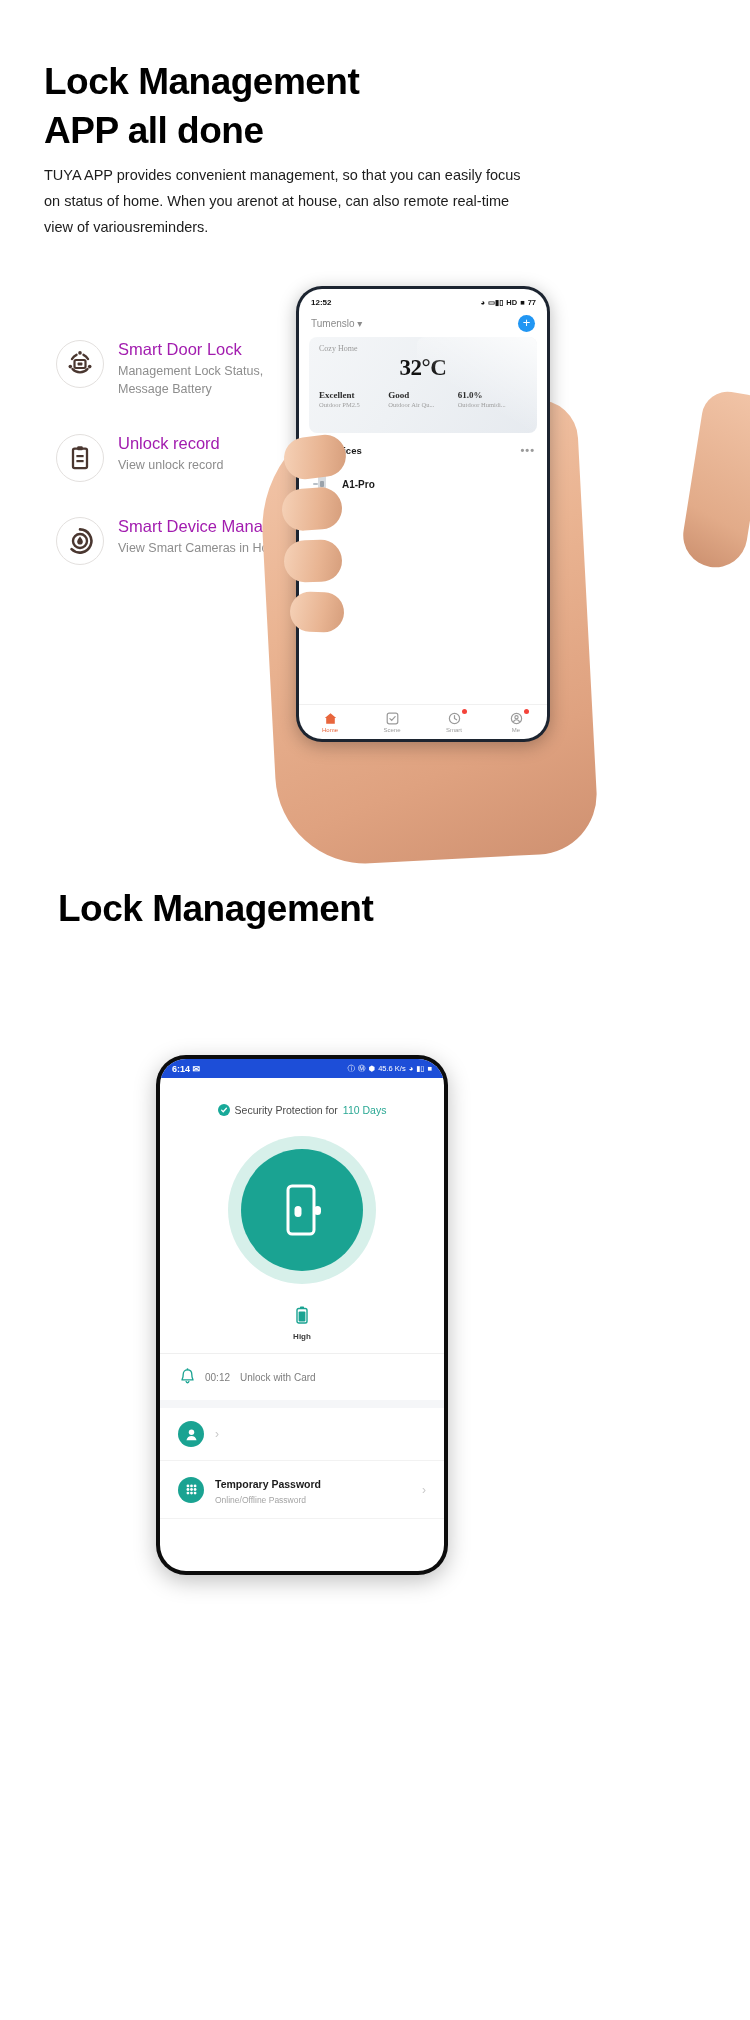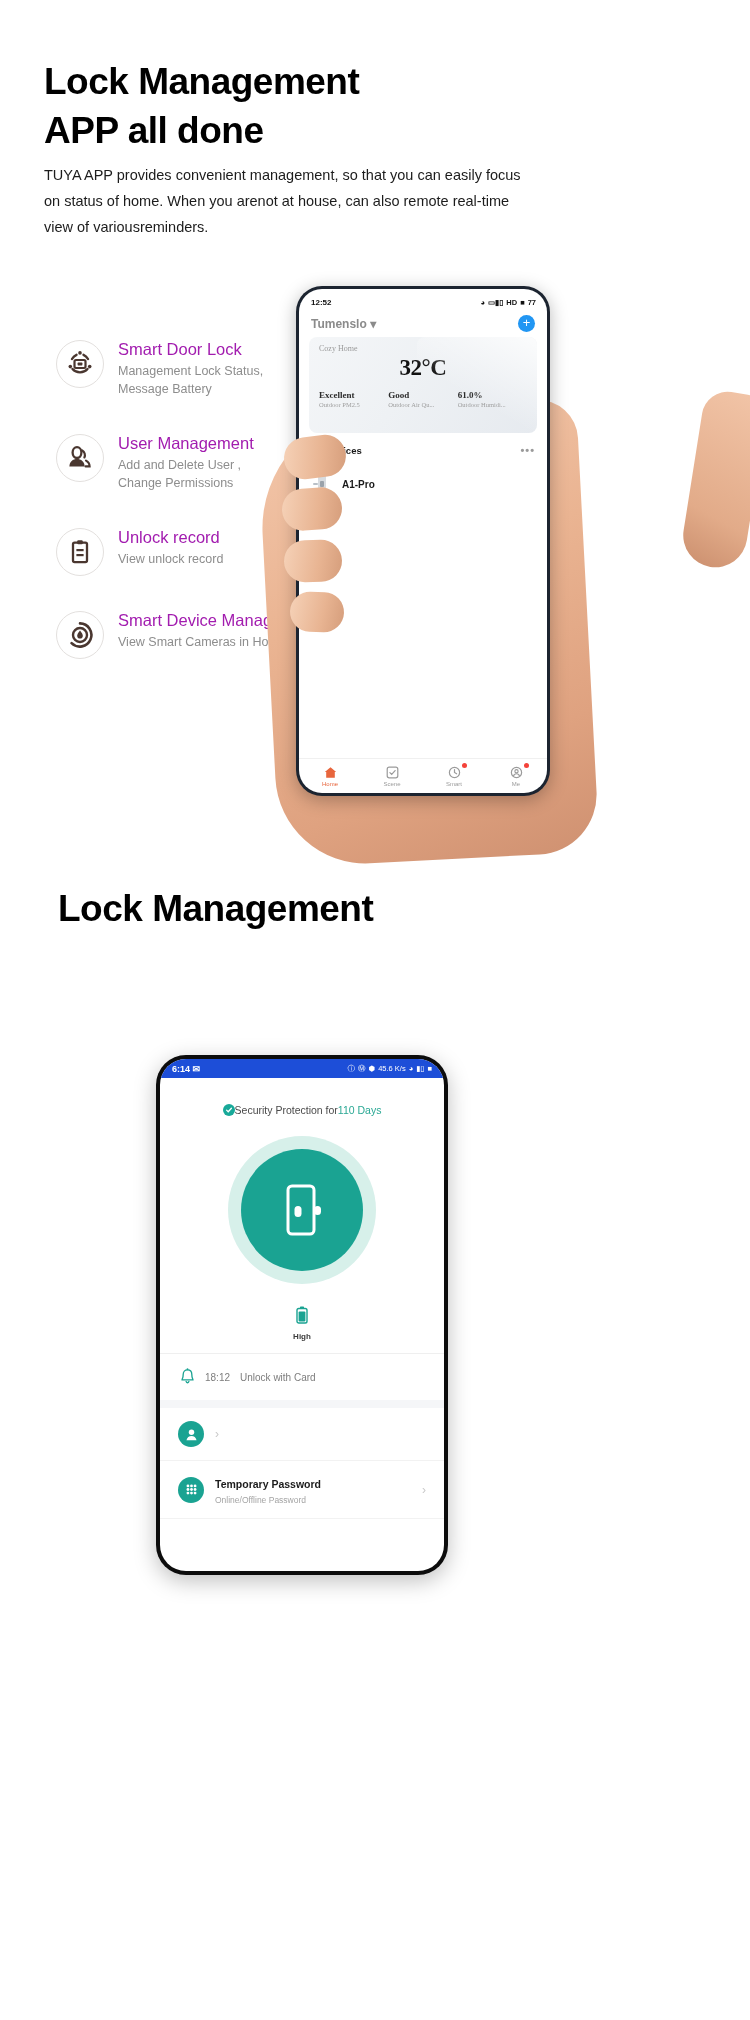--- a/index.html
+++ b/index.html
@@ -61,37 +61,37 @@
   .f2 { left: 14px; top: 202px; width: 60px; height: 42px; transform: rotate(-4deg); }
   .f3 { left: 16px; top: 254px; width: 58px; height: 42px; transform: rotate(-1deg); }
   .f4 { left: 22px; top: 306px; width: 54px; height: 40px; transform: rotate(2deg); }
   .thumb {
     position: absolute; right: -6px; top: 106px; width: 64px; height: 176px;
     background: linear-gradient(200deg,#f2c5a8,#e2ab89 70%,#cb8f6e);
     border-radius: 40px 34px 50px 50px; transform: rotate(9deg); z-index: 4;
   }
 
   .phone1 {
-    position: absolute; left: 28px; top: 0; width: 254px; height: 510px;
+    position: absolute; left: 28px; top: 0; width: 254px; height: 456px;
     background: #1c2430; border-radius: 26px; padding: 3px;
     z-index: 2;
     box-shadow: 0 4px 18px rgba(0,0,0,.28);
   }
   .phone1-screen {
     width: 100%; height: 100%; background: #fff; border-radius: 23px;
     overflow: hidden; position: relative;
   }
   .p1-status {
     height: 18px; display: flex; align-items: center;
     justify-content: space-between; padding: 0 11px 0 12px;
     font-size: 8px; font-weight: 700; color: #111; margin-top: 4px;
   }
   .p1-status .right { display: flex; align-items: center; gap: 3px; font-weight: 600; font-size: 7.5px;}
   .p1-head { display: flex; align-items: center; justify-content: space-between; padding: 4px 12px 0; }
-  .p1-home { font-size: 12px; color: #8b8b8b; font-weight: bold; }
+  .p1-home { font-size: 10px; color: #8b8b8b; }
   .p1-plus {
     width: 17px; height: 17px; border-radius: 50%; background: #2196f3;
     color: #fff; font-size: 13px; line-height: 15px; text-align: center; font-weight: 300;
   }
   .p1-weather {
     margin: 5px 10px 0; height: 96px; border-radius: 8px; position: relative;
     background: linear-gradient(125deg,#f4f6f8 0%,#eef1f4 45%,#e6eaef 100%);
     padding: 7px 10px 0;
     font-family: Liberation Serif, serif;
   }
@@ -151,21 +151,21 @@
     background: #1d4ed8; color: #fff; height: 19px; display: flex; align-items: center;
     justify-content: space-between; padding: 0 12px; font-size: 9px; font-weight: 700;
   }
   .p2-status .right { display: flex; align-items: center; gap: 3px; font-size: 7.5px; font-weight: 500; }
   .p2-topbar {
     display: flex; align-items: center; justify-content: space-between;
     padding: 12px 16px 0;
   }
   .p2-title { font-size: 14.5px; font-weight: 700; color: #111; }
   .p2-sec {
-    display: flex; align-items: center; justify-content: center; 
+    display: flex; align-items: center; justify-content: center; gap: 5px;
     margin-top: 26px; font-size: 10.5px; color: #4a4a4a;
   }
   .p2-days { color: #2aa894; }
   .shield {
     width: 12px; height: 12px; border-radius: 50%; background: #18a999;
     display: flex; align-items: center; justify-content: center;
   }
   .p2-bigbtn {
     margin: 20px auto 0; width: 148px; height: 148px; border-radius: 50%;
     background: #d7f0ea; display: flex; align-items: center; justify-content: center;
@@ -225,37 +225,20 @@
       </div>
       <div class="feat-txt">
         <div class="feat-title">Smart Door Lock</div>
         <div class="feat-sub">
           <div>Management Lock Status,</div>
           <div>Message Battery</div>
         </div>
       </div>
     </div>
 
-    <div class="feat">
-      <div class="feat-ico">
-        <svg width="28" height="28" viewBox="0 0 28 28">
-          <ellipse cx="11" cy="8.6" rx="4.4" ry="5.4" stroke="#4a3730" stroke-width="2.3" fill="none"></ellipse>
-          <path d="M3.4 22.4 C3.4 17.6 7 15 11 15 C15 15 18.6 17.6 18.6 22.4 Z" fill="#4a3730"></path>
-          <path d="M16.2 6.4 C18.6 7.6 19.6 11 18.4 13.4" stroke="#4a3730" stroke-width="2.2" fill="none" stroke-linecap="round"></path>
-          <path d="M20 16.6 C22.6 18 23.6 20 23.6 22.4 L19.6 22.4" stroke="#4a3730" stroke-width="2.2" fill="none" stroke-linecap="round"></path>
-        </svg>
-      </div>
-      <div class="feat-txt">
-        <div class="feat-title">User Management</div>
-        <div class="feat-sub">
-          <div>Add and Delete User ,</div>
-          <div>Change Permissions</div>
-        </div>
-      </div>
-    </div>
 
     <div class="feat">
       <div class="feat-ico">
         <svg width="28" height="28" viewBox="0 0 28 28">
           <rect x="7" y="4.6" width="14" height="19.6" rx="1.6" stroke="#4a3730" stroke-width="2.3" fill="none"></rect>
           <rect x="11.2" y="2.2" width="5.6" height="4" rx="1.2" fill="#4a3730"></rect>
           <rect x="10.4" y="11" width="7.2" height="2.2" fill="#4a3730"></rect>
           <rect x="10.4" y="16" width="7.2" height="2.2" fill="#4a3730"></rect>
         </svg>
       </div>
@@ -452,21 +435,21 @@
       </div>
 
       <div class="p2-record">
         <span>
           <svg width="15" height="16" viewBox="0 0 16 17">
             <path d="M8 2 C10.8 2 12.6 3.9 12.6 6.8 C12.6 10.5 13.8 11.6 13.8 12.6 L2.2 12.6 C2.2 11.6 3.4 10.5 3.4 6.8 C3.4 3.9 5.2 2 8 2 Z" stroke="#1aa392" stroke-width="1.4" fill="none"></path>
             <path d="M6.5 14.4 C6.9 15.3 7.4 15.7 8 15.7 C8.6 15.7 9.1 15.3 9.5 14.4" stroke="#1aa392" stroke-width="1.4" fill="none" stroke-linecap="round"></path>
             <circle cx="8" cy="1.3" r="1" fill="#1aa392"></circle>
           </svg>
         </span>
-        <span>18:12</span>
+        <span>00:12</span>
         <span>Unlock with Card</span>
       </div>
 
       <div class="p2-row">
         <span class="p2-row-ico">
           <svg width="15" height="15" viewBox="0 0 16 16">
             <circle cx="8" cy="5.6" r="2.9" fill="#fff"></circle>
             <path d="M2.6 14.2 C3.2 10.9 5.4 9.5 8 9.5 C10.6 9.5 12.8 10.9 13.4 14.2 Z" fill="#fff"></path>
           </svg>
         </span>

